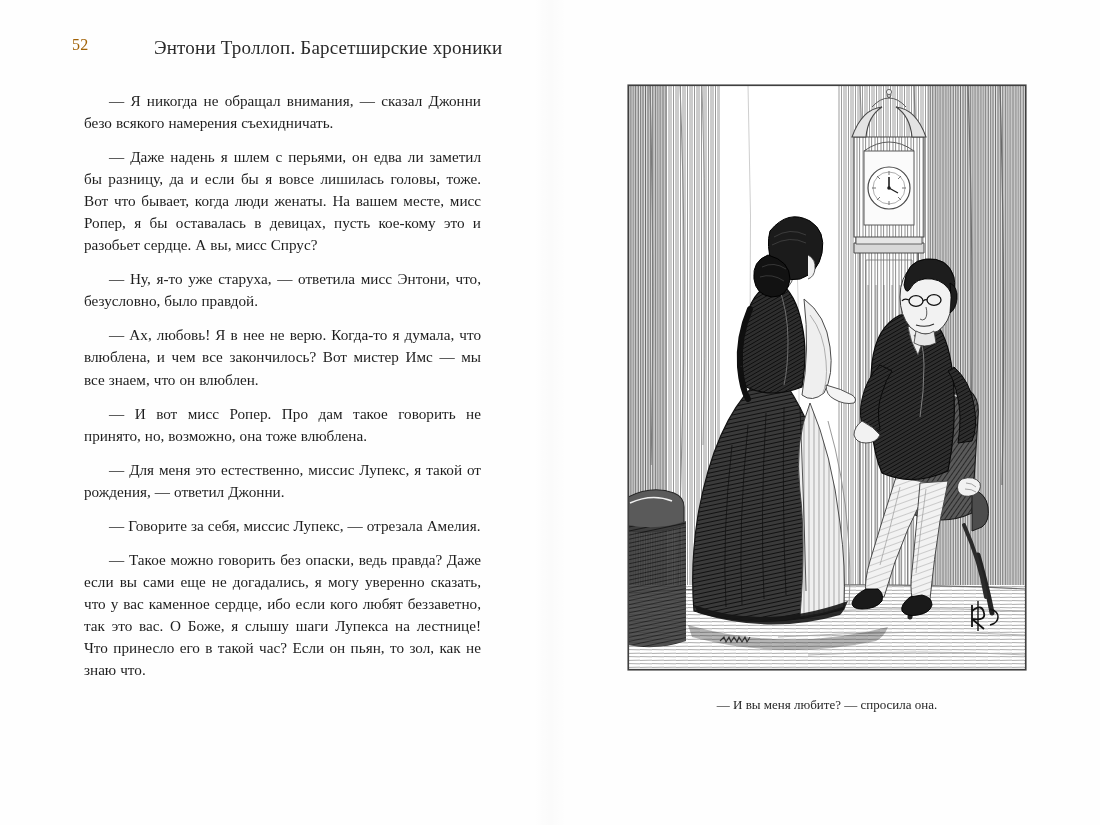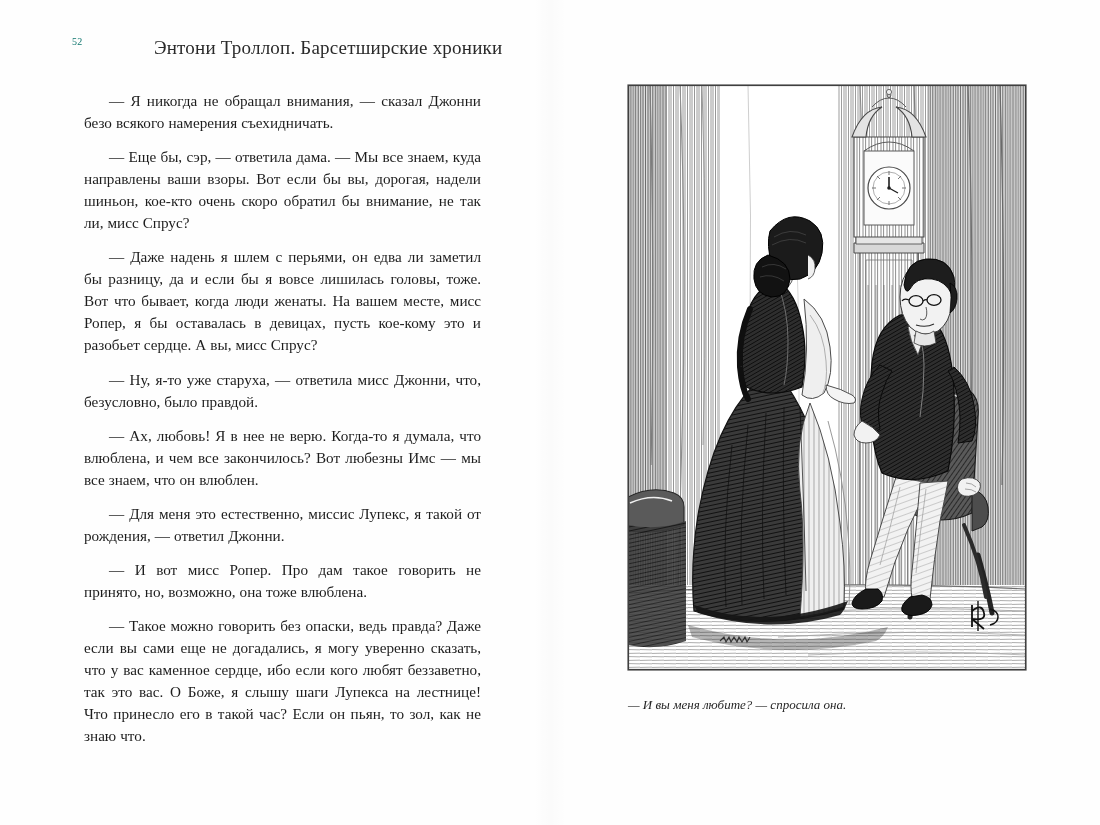--- a/index.html
+++ b/index.html
@@ -37,22 +37,22 @@
     width: 420px;
     height: 20px;
     font-size: 13.5px;
     letter-spacing: .2px;
     color: #2a2a2a;
     white-space: nowrap;
   }
   .folio {
     position: absolute;
     left: 0; top: 0;
-    font-size: 10px;
-    color: #0f766e;
+    font-size: 16px;
+    color: #a16207;
   }
   .head-title {
     position: absolute;
     left: 82px; top: 1px;
     font-size: 19px;
     color: #2a2a2a;
   }
 
   .textblock {
     position: absolute;
@@ -88,22 +88,21 @@
     overflow: hidden;
     box-shadow: 0 0 0 .6px #4a4a4a;
   }
   .plate svg { display: block; width: 100%; height: 100%; }
 
   .plate-caption {
     position: absolute;
     left: 78px;
     top: 697px;
     width: 398px;
-    text-align: left;
-    font-style: italic;
+    text-align: center;
     font-size: 13px;
     color: #262626;
     white-space: nowrap;
   }
 
   
   .gutter {
     position: absolute;
     left: 534px; top: 0;
     width: 32px; height: 825px;
@@ -118,26 +117,26 @@
 
   <div class="verso">
 
     <div class="running-head">
       <span class="folio">52</span>
       <span class="head-title">Энтони Троллоп. Барсетширские хроники</span>
     </div>
 
     <div class="textblock">
       <p class="para">— Я никогда не обращал внимания, — сказал Джонни безо всякого намерения съехидничать.</p>
-      <p class="para">— Еще бы, сэр, — ответила дама. — Мы все знаем, куда направлены ваши взоры. Вот если бы вы, дорогая, надели шиньон, кое-кто очень скоро обратил бы внимание, не так ли, мисс Спрус?</p>
       <p class="para">— Даже надень я шлем с перьями, он едва ли заметил бы разницу, да и если бы я вовсе лишилась головы, тоже. Вот что бывает, когда люди женаты. На вашем месте, мисс Ропер, я бы оставалась в девицах, пусть кое-кому это и разобьет сердце. А вы, мисс Спрус?</p>
-      <p class="para">— Ну, я-то уже старуха, — ответила мисс Джонни, что, безусловно, было правдой.</p>
-      <p class="para">— Ах, любовь! Я в нее не верю. Когда-то я думала, что влюблена, и чем все закончилось? Вот любезны Имс — мы все знаем, что он влюблен.</p>
+      <p class="para">— Ну, я-то уже старуха, — ответила мисс Энтони, что, безусловно, было правдой.</p>
+      <p class="para">— Ах, любовь! Я в нее не верю. Когда-то я думала, что влюблена, и чем все закончилось? Вот мистер Имс — мы все знаем, что он влюблен.</p>
+      <p class="para">— И вот мисс Ропер. Про дам такое говорить не принято, но, возможно, она тоже влюблена.</p>
       <p class="para">— Для меня это естественно, миссис Лупекс, я такой от рождения, — ответил Джонни.</p>
-      <p class="para">— И вот мисс Ропер. Про дам такое говорить не принято, но, возможно, она тоже влюблена.</p>
+      <p class="para">— Говорите за себя, миссис Лупекс, — отрезала Амелия.</p>
       <p class="para">— Такое можно говорить без опаски, ведь правда? Даже если вы сами еще не догадались, я могу уверенно сказать, что у вас каменное сердце, ибо если кого любят беззаветно, так это вас. О Боже, я слышу шаги Лупекса на лестнице! Что принесло его в такой час? Если он пьян, то зол, как не знаю что.</p>
     </div>
   </div>
 
   <div class="gutter"></div>
 
   <div class="recto">
 
     <div class="plate">
       <svg viewBox="0 0 398 585" preserveAspectRatio="none">

